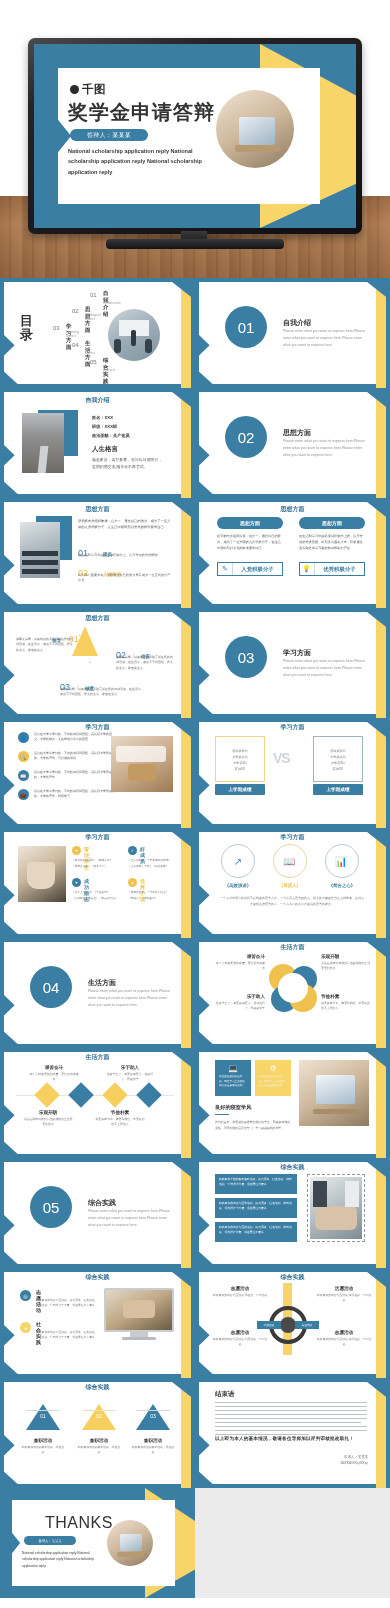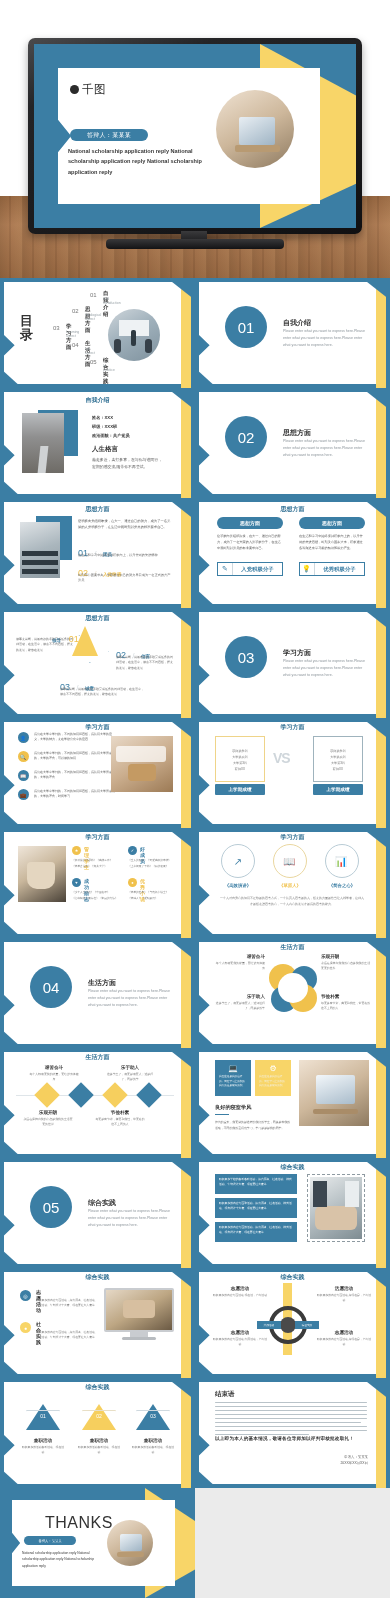--- a/index.html
+++ b/index.html
@@ -146,23 +146,24 @@
 
       <div style="position:absolute;right:0;top:0;width:96px;height:100%;background:#f8d568;"></div>
 
       <div style="position:absolute;right:0;top:0;width:96px;height:100%;background:#3b7ea4;clip-path:polygon(0 0,100% 0,100% 28%,0 0);"></div>
       <div style="position:absolute;right:0;bottom:0;width:96px;height:100%;background:#3b7ea4;clip-path:polygon(0 100%,100% 76%,100% 100%);"></div>
 
       <div style="position:absolute;left:24px;top:24px;right:36px;bottom:24px;background:#fff;clip-path:polygon(0 0,100% 0,100% 100%,0 100%,0 62%,5% 50%,0 38%);"></div>
 
       <div style="position:absolute;left:36px;top:38px;display:flex;align-items:center;gap:3px;">
         <span style="width:9px;height:9px;border-radius:50%;background:#2b2b2b;display:inline-block;position:relative;"></span>
-        <span style="font-size:11.5px;font-weight:normal;color:#2b2b2b;letter-spacing:.5px;">千图</span>
-      </div>
-
+        <span style="font-size:11.5px;font-weight:bold;color:#2b2b2b;letter-spacing:.5px;">千图</span>
+      </div>
+
+      <div style="position:absolute;left:34px;top:55px;font-size:20px;font-weight:bold;color:#333;letter-spacing:1px;">奖学金申请答辩</div>
 
       <div style="position:absolute;left:36px;top:85px;width:78px;height:12px;background:#3b7ea4;border-radius:6px;color:#fff;font-size:6px;display:flex;align-items:center;justify-content:center;letter-spacing:.3px;">答辩人：某某某</div>
 
       <div style="position:absolute;left:34px;top:102px;width:136px;font-size:5.6px;line-height:1.85;color:#3a3a3a;font-weight:bold;">National scholarship application reply National scholarship application reply National scholarship application reply</div>
 
       <div style="position:absolute;right:62px;top:46px;width:78px;height:78px;border-radius:50%;overflow:hidden;">
         <div class="ph-desk" style="width:100%;height:100%;"></div>
         <div style="position:absolute;left:30%;top:34%;width:46%;height:36%;background:linear-gradient(150deg,#e8eef3,#9fb4c4);border-radius:2px;"></div>
         <div style="position:absolute;left:24%;top:70%;width:58%;height:10%;background:#b89a72;border-radius:2px;"></div>
       </div>

